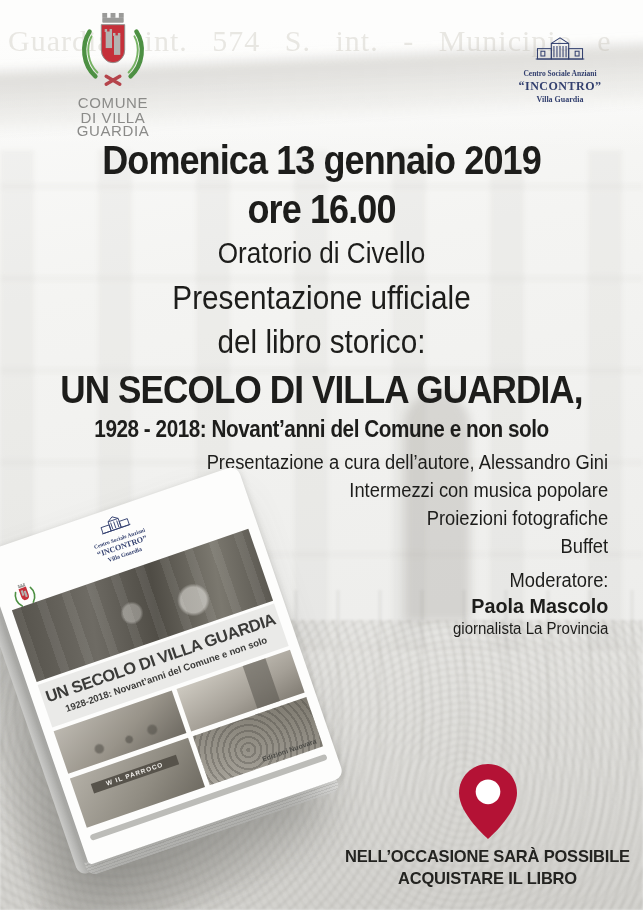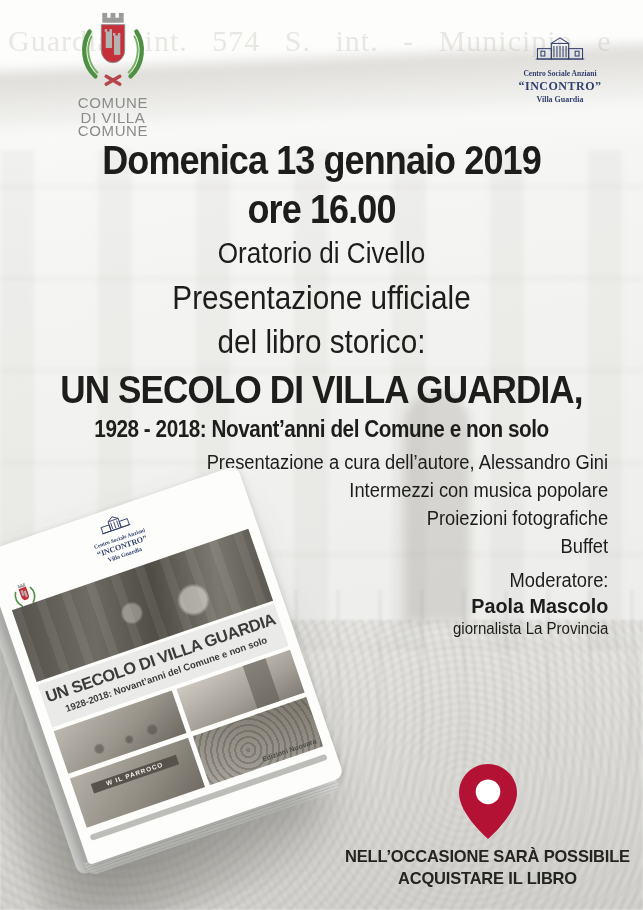--- a/index.html
+++ b/index.html
@@ -145,21 +145,21 @@
       </g>
       <g fill="none" stroke-linecap="round">
         <path d="M22 66 C9 54 7 34 16 20" stroke="#4d9043" stroke-width="4.5"></path>
         <path d="M58 66 C71 54 73 34 64 20" stroke="#4d9043" stroke-width="4.5"></path>
         <path d="M24 62 C14 52 12 36 18 25" stroke="#76b263" stroke-width="2"></path>
         <path d="M56 62 C66 52 68 36 62 25" stroke="#76b263" stroke-width="2"></path>
       </g>
       <path d="M33 66 L47 74 M47 66 L33 74" stroke="#b5444b" stroke-width="3.5" stroke-linecap="round"></path>
     </svg>
     <div class="name">COMUNE</div>
-    <div class="name">DI VILLA COMUNE</div>
+    <div class="name">DI VILLA GUARDIA</div>
   </div>
 
   <div class="centro">
     <svg width="52" height="27" viewBox="0 0 60 30">
       <g stroke="#33406f" stroke-width="1.2" fill="none">
         <rect x="20" y="8" width="20" height="18"></rect>
         <path d="M20 8 L30 1.5 L40 8"></path>
         <path d="M23 11 V24 M26.5 11 V24 M30 11 V24 M33.5 11 V24 M37 11 V24"></path>
         <rect x="4" y="14" width="16" height="12"></rect>
           <rect x="40" y="14" width="16" height="12"></rect>

